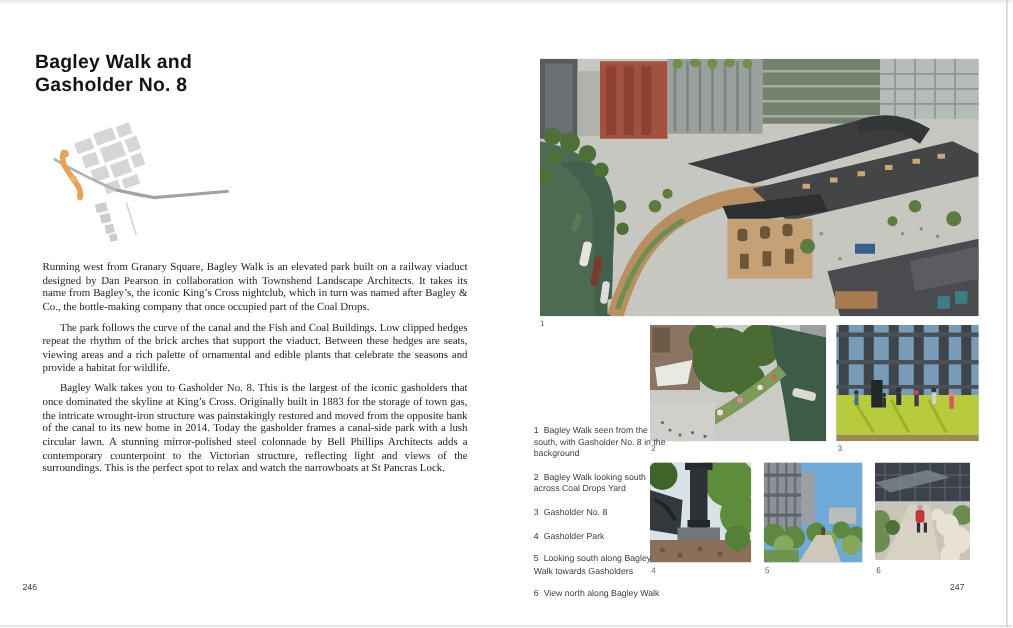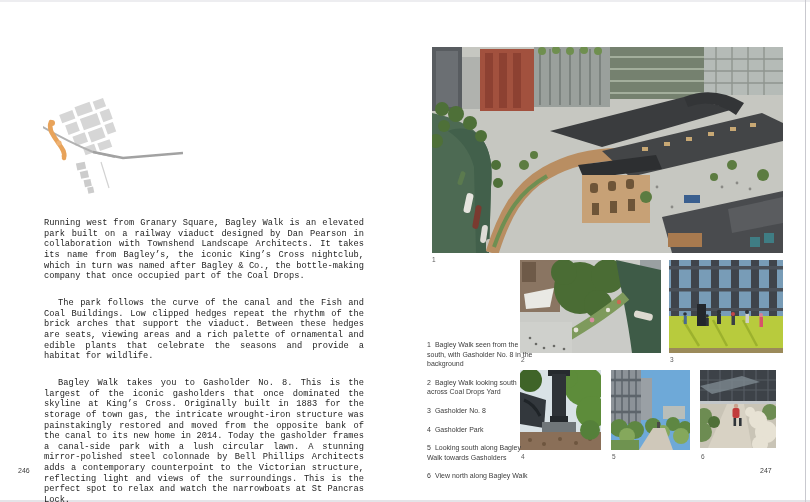--- a/index.html
+++ b/index.html
@@ -12,21 +12,21 @@
   .edge-bottom { position:absolute; left:0; top:500px; width:810px; height:2px; background:#e4e4e8; }
   .edge-right  { position:absolute; left:805px; top:0; width:1px; height:502px; background:#c9c9cf; }
 
   
   .title { position:absolute; left:28px; top:40px; font-weight:700; font-size:15.5px;
            line-height:19px; color:#141414; letter-spacing:.2px; }
   .map-wrap { position:absolute; left:43px; top:96px; width:140px; height:100px; }
   .body-text { position:absolute; left:28px; top:202px; width:352px;
                font-family:"Liberation Serif", serif; font-size:8.7px; line-height:10.65px;
                color:#242424; text-align:justify; }
-  .body-text p { margin:16px;font-family:Liberation Mono, monospace; }
+  .body-text p { margin:6px; }
   .body-text p + p { text-indent:14px; }
   .folio { position:absolute; font-size:7px; color:#3c3c3c; }
   .folio-left { left:18px; top:467px; }
   .folio-right { left:760px; top:467px; }
 
   
   .photo { position:absolute; overflow:hidden; background:#d8d8d4; }
   .photo svg { display:block; width:100%; height:100%; }
   #photo-1 { left:432px; top:47px;  width:351px; height:206px; }
   #photo-2 { left:520px; top:260px; width:141px; height:93px; }
@@ -49,20 +49,24 @@
   .cap .n { margin-right:4px; }
 </style>
 </head>
 <body>
 
 <div id="spread">
   <div class="edge-top"></div>
   <div class="edge-bottom"></div>
   <div class="edge-right"></div>
 
+  <div class="title">
+    <div>Bagley Walk and</div>
+    <div>Gasholder No. 8</div>
+  </div>
 
   <div class="map-wrap">
     <svg viewBox="0 0 140 100">
 
       <g fill="#d6d6d6" transform="rotate(-20 50 30)">
         <rect x="22" y="8" width="14" height="9"></rect>
           <rect x="39" y="6" width="16" height="10"></rect>
         <rect x="58" y="7" width="11" height="9"></rect>
           <rect x="24" y="20" width="12" height="10"></rect>
         <rect x="40" y="19" width="18" height="12"></rect>

